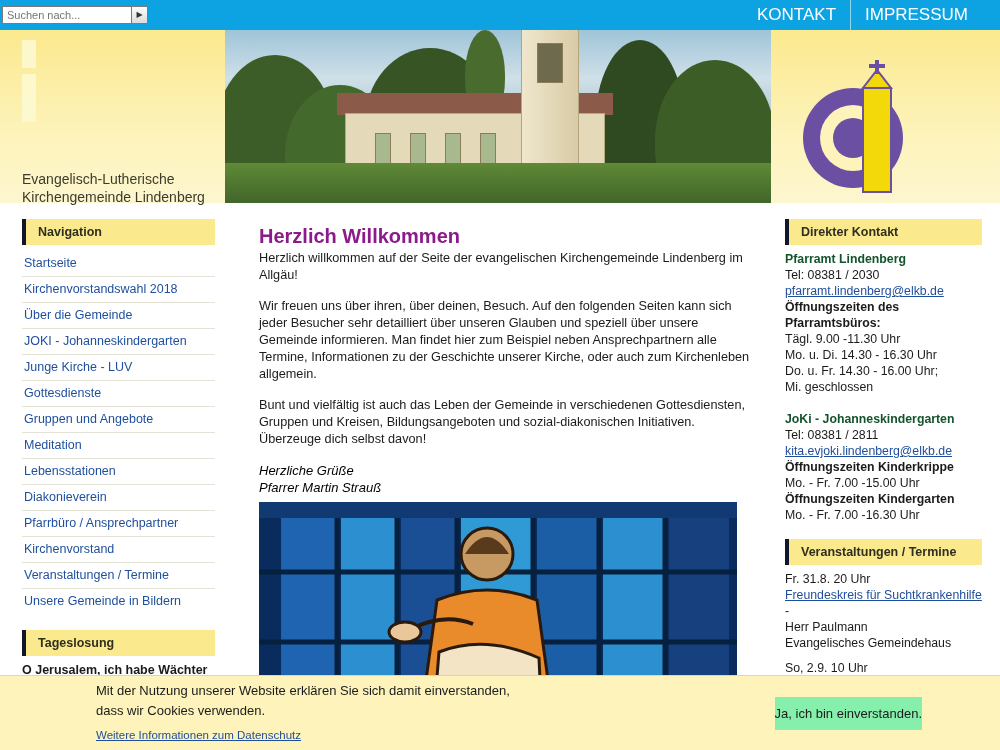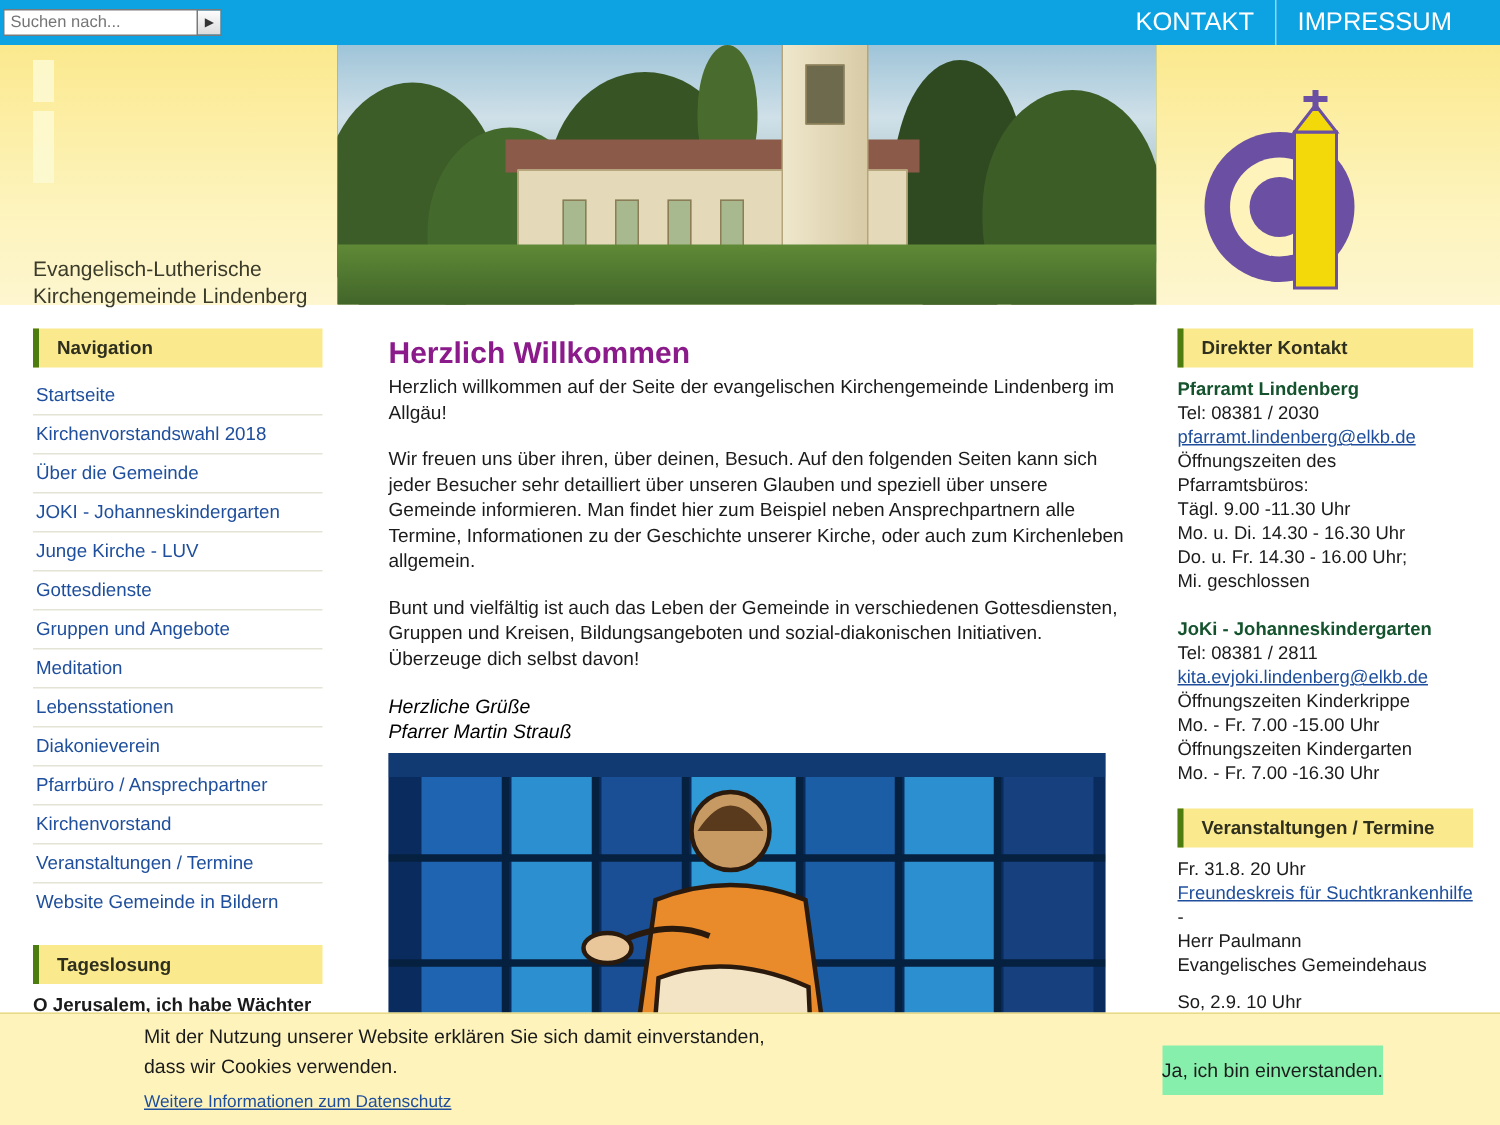--- a/index.html
+++ b/index.html
@@ -144,21 +144,21 @@
     display:flex;
     height:520px;
     background:#ffffff;
   }
   .col-left { width:225px; background:#ffffff; padding:0; }
   .col-mid { flex:1; padding:0 24px 0 34px; }
   .col-right { width:225px; }
 
   .box-head {
     background:#fbe98e;
-    border-left:4px solid #4d7c0f;
+    border-left:4px solid #0f172a;
     color:#2f2f1e;
     font-weight:bold;
     font-size:12.5px;
     padding:6px 10px 6px 12px;
     margin:16px 10px 6px 22px;
   }
   .col-right .box-head { margin:16px 18px 6px 10px; }
 
   .navlist { list-style:none; margin:0 10px 0 22px; padding:0; }
   .navlist li { border-bottom:1px solid #e3e3d6; }
@@ -198,21 +198,21 @@
     margin-top:6px;
     background:#0d2f66;
     position:relative;
     overflow:hidden;
   }
 
   
   .rc { margin:0 18px 0 10px; font-size:12.3px; color:#1b1b1b; line-height:16px; }
   .rc .h { font-weight:bold; color:#14532d; margin-top:2px; }
   .rc a { color:#1f4f9c; }
-  .rc .b { font-weight:normal; }
+  .rc .b { font-weight:bold; }
   .rc .blk { margin-bottom:9px; }
 
   
   .cookie {
     position:absolute;
     left:0; right:0; bottom:0;
     height:75px;
     background:#fdf3bb;
     border-top:1px solid #e7d98a;
     display:flex;
@@ -338,21 +338,21 @@
       <li>
           <a href="#">Pfarrbüro / Ansprechpartner</a>
         </li>
       <li>
           <a href="#">Kirchenvorstand</a>
         </li>
       <li>
           <a href="#">Veranstaltungen / Termine</a>
         </li>
       <li>
-          <a href="#">Website Gemeinde in Bildern</a>
+          <a href="#">Unsere Gemeinde in Bildern</a>
         </li>
     </ul>
 
     <div class="box-head">Tageslosung</div>
     <div class="losung">O Jerusalem, ich habe Wächter über deine Mauern bestellt, die den ganzen Tag und die ganze Nacht nicht mehr schweigen</div>
   </div>
 
   <div class="col-mid">
     <h1 class="page-title">Herzlich Willkommen</h1>
     <p>Herzlich willkommen auf der Seite der evangelischen Kirchengemeinde Lindenberg im Allgäu!</p>

